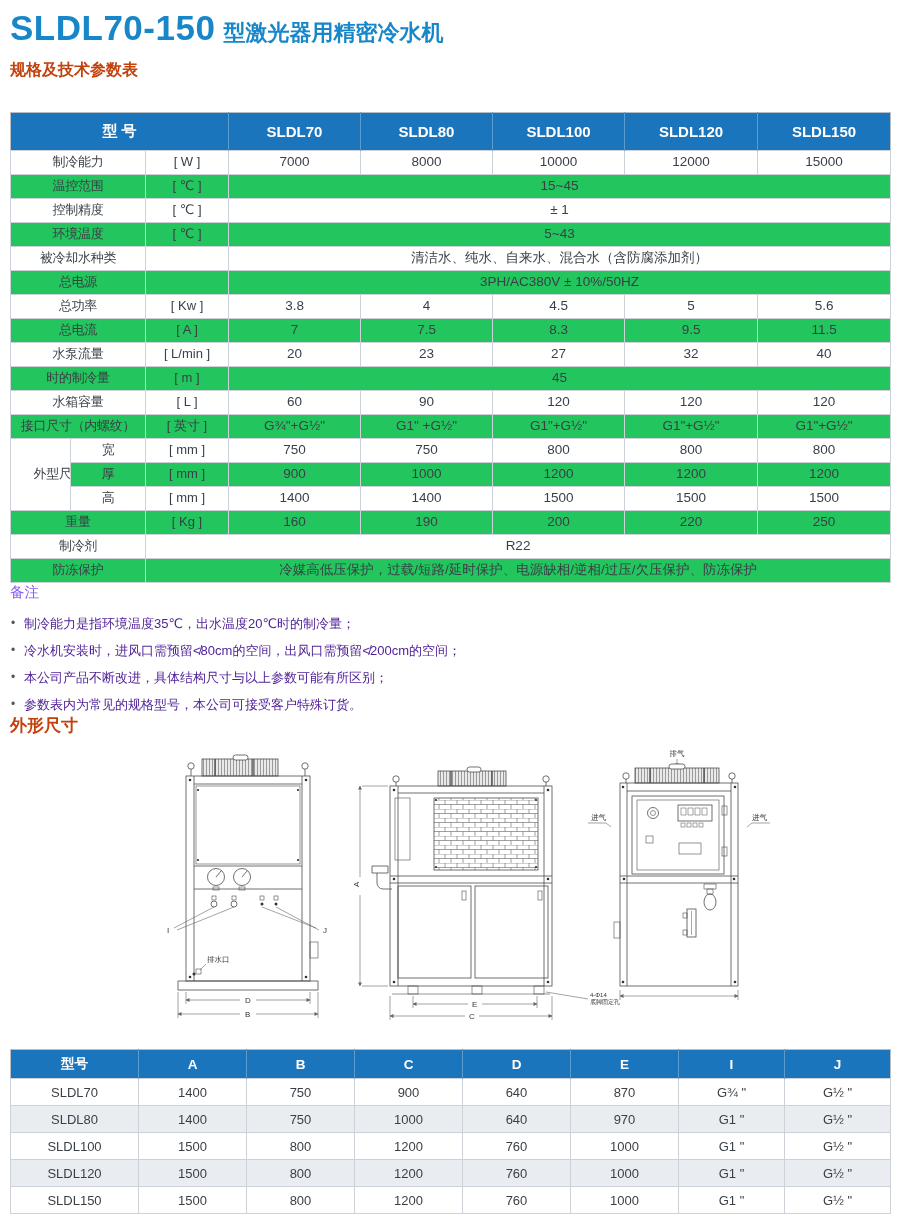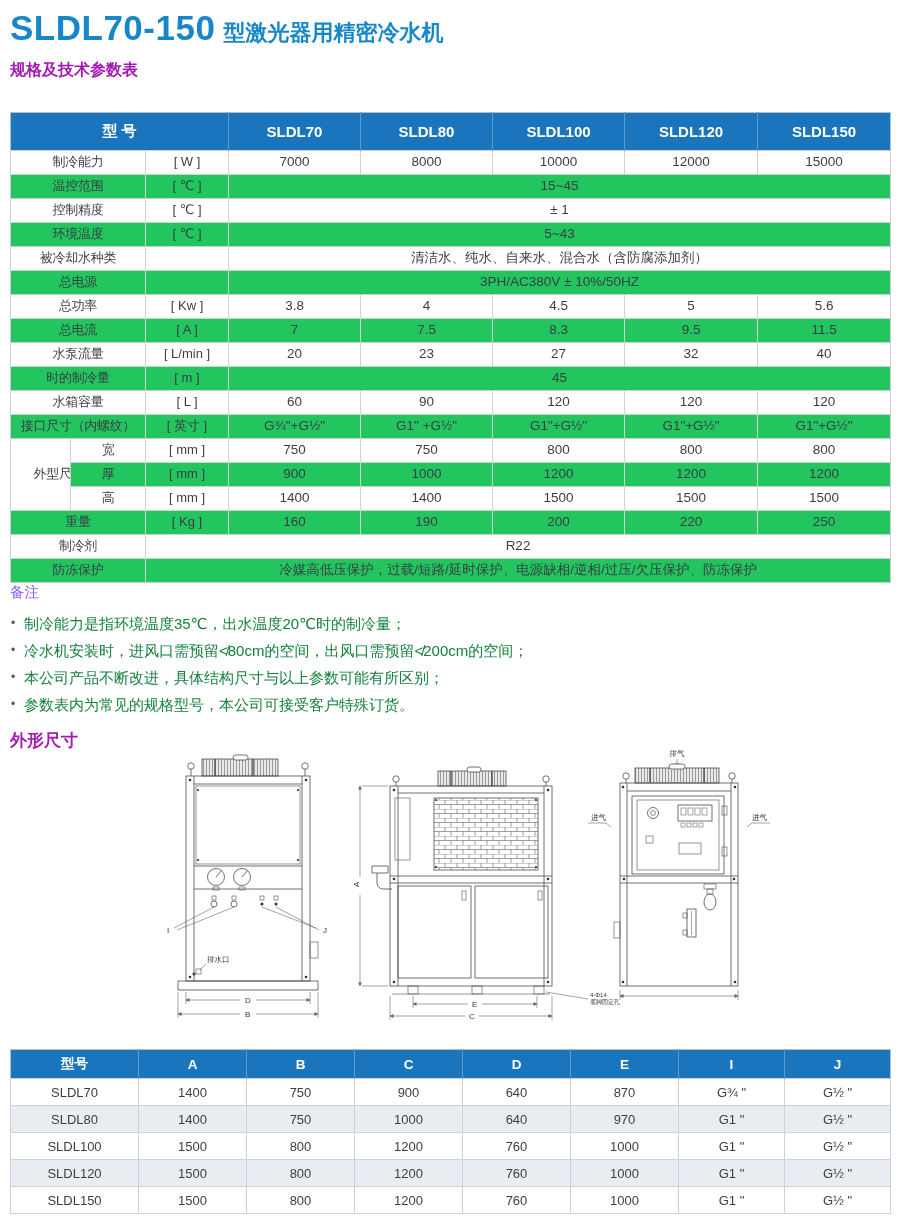--- a/index.html
+++ b/index.html
@@ -3,23 +3,23 @@
 <meta charset="utf-8">
 <style>
   html,body{margin:0;padding:0;background:#fff;}
   body{font-family:"Liberation Sans","DejaVu Sans",sans-serif;color:#3a3f44;}
   .page{position:relative;width:900px;height:1216px;background:#fff;overflow:hidden;padding-left:28px;}
 
   
   .titlebar{position:absolute;top:8px;left:10px;white-space:nowrap;}
   .title-model{color:#1787c9;font-size:35px;font-weight:800;letter-spacing:0.5px;vertical-align:baseline;}
   .title-suffix{color:#1787c9;font-size:22px;font-weight:700;margin-left:8px;}
-  .sec-heading{position:absolute;left:10px;color:#a21caf;font-weight:700;}
+  .sec-heading{position:absolute;left:10px;color:#c2410c;font-weight:700;}
   .spec-heading{top:60px;font-size:16px;}
-  .outline-heading{top:729px;font-size:17px;}
+  .outline-heading{top:714px;font-size:17px;}
 
   
   .spec{position:absolute;top:112px;left:10px;width:880px;border-collapse:collapse;table-layout:fixed;
         font-size:13.5px;border:1px solid #b7bec6;}
   .spec th{background:#1b75bc;color:#fff;font-weight:bold;font-size:15px;height:37px;
            border-left:1px solid #5b9cce;padding:0;}
   .spec th:first-child{border-left:none;}
   .spec td{border:1px solid #ccd2d8;height:23px;text-align:center;padding:0;line-height:1.1;
            overflow:hidden;white-space:nowrap;}
   .spec tr.g td{background:#22c55e;}
@@ -27,21 +27,21 @@
   .lb{font-size:13px;letter-spacing:-0.3px;}
   .un{font-size:13px;}
   .vert{vertical-align:middle;}
   .vert .vtxt{width:14px;margin:0 auto;line-height:1.45;word-break:break-all;font-size:13px;}
 
   
   .notes{position:absolute;top:583px;left:10px;width:880px;}
   .notes-h{font-size:14.5px;color:#8b5cf6;margin:0 0 8px 0;font-weight:400;}
   .notes ul{margin:0;padding:0;}
   .notes li{list-style:none;position:relative;padding-left:14px;line-height:27px;
-            font-size:15px;color:#15803d;}
+            font-size:13px;color:#4c1d95;}
   .notes li::before{content:"\2022";position:absolute;left:1px;top:0;color:#555;font-size:12px;}
 
   
   .drawings{position:absolute;top:746px;left:10px;width:880px;height:300px;}
   .drawings svg{display:block;}
   .drawings text{font-family:"Liberation Sans","DejaVu Sans",sans-serif;font-size:8px;fill:#333;stroke:none;}
   .drawings text.cjk{font-size:7.5px;}
   .drawings text.fn{font-size:6px;}
   .dot{fill:#333;stroke:none;}
   .dim{stroke:#666;stroke-width:0.6;}

